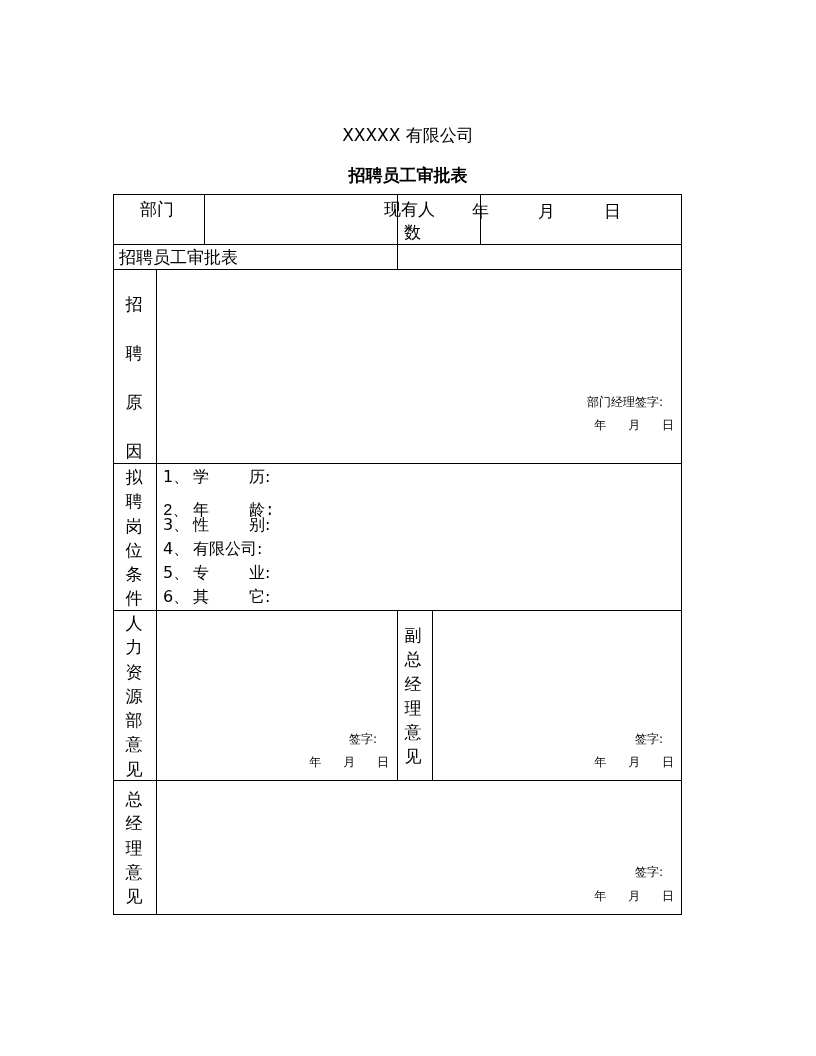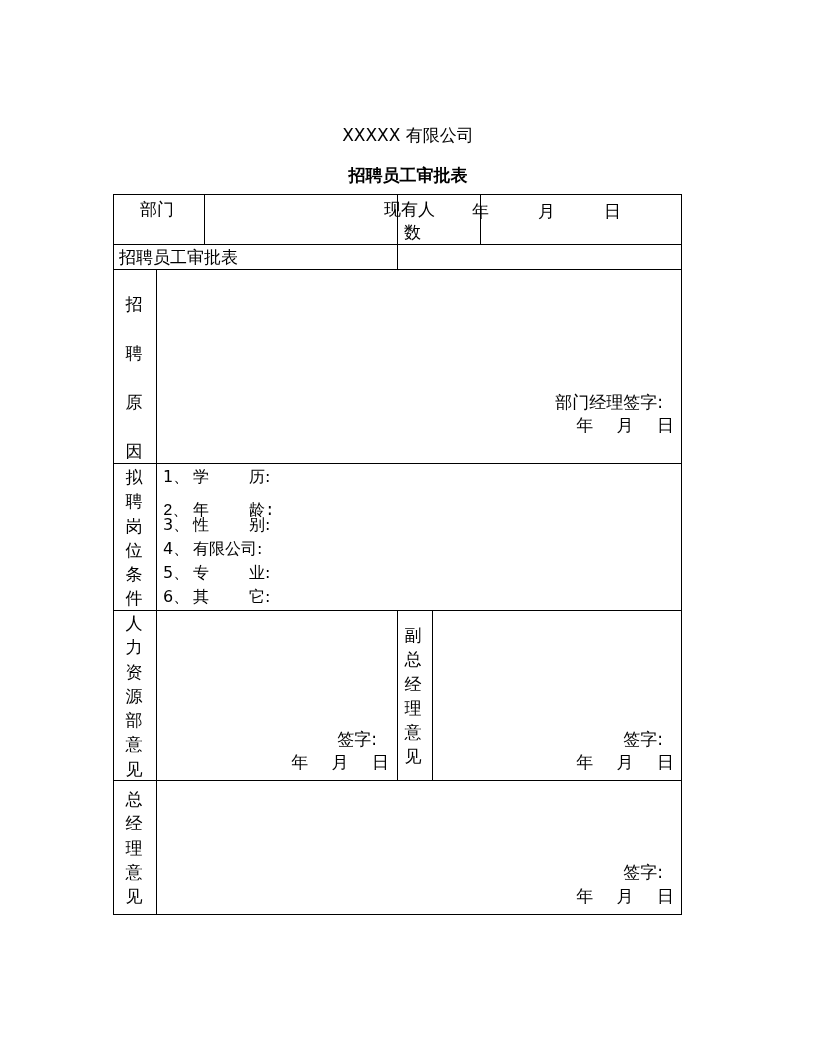--- a/index.html
+++ b/index.html
@@ -8,21 +8,21 @@
   .abs { position:absolute;margin-top:28px; }
   .title { left:0; width:816px; text-align:center; font-size:17px; }
   .date-head span { position:absolute; font-size:17px; top:0; }
   .line-h { position:absolute; height:0; border-top:1.3px solid #000; }
   .line-v { position:absolute; width:0; border-left:1.3px solid #000; }
   .t { position:absolute; font-size:17px; line-height:24px; white-space:nowrap; }
   .vert { position:absolute; font-size:17px; width:24px; text-align:center; }
   .vert span { display:block; }
   .cond-row { position:absolute; left:163px; font-size:16px; line-height:24px; white-space:nowrap; }
   .cond-row .num { display:inline-block; width:30px; }
-  .sig { position:absolute; font-size:17px; text-align:right; line-height:24px; }
+  .sig { position:absolute; font-size:12px; text-align:right; line-height:24px; }
   .ymd span { display:inline-block; }
 </style>
 </head>
 <body>
 
 <div class="abs title" style="top:96px;">XXXXX 有限公司</div>
 <div class="abs title" style="top:136px;font-weight:bold;">招聘员工审批表</div>
 
 <div class="abs date-head" style="left:0; top:172px; width:816px; height:22px;">
   <span style="left:472px;">年</span>

